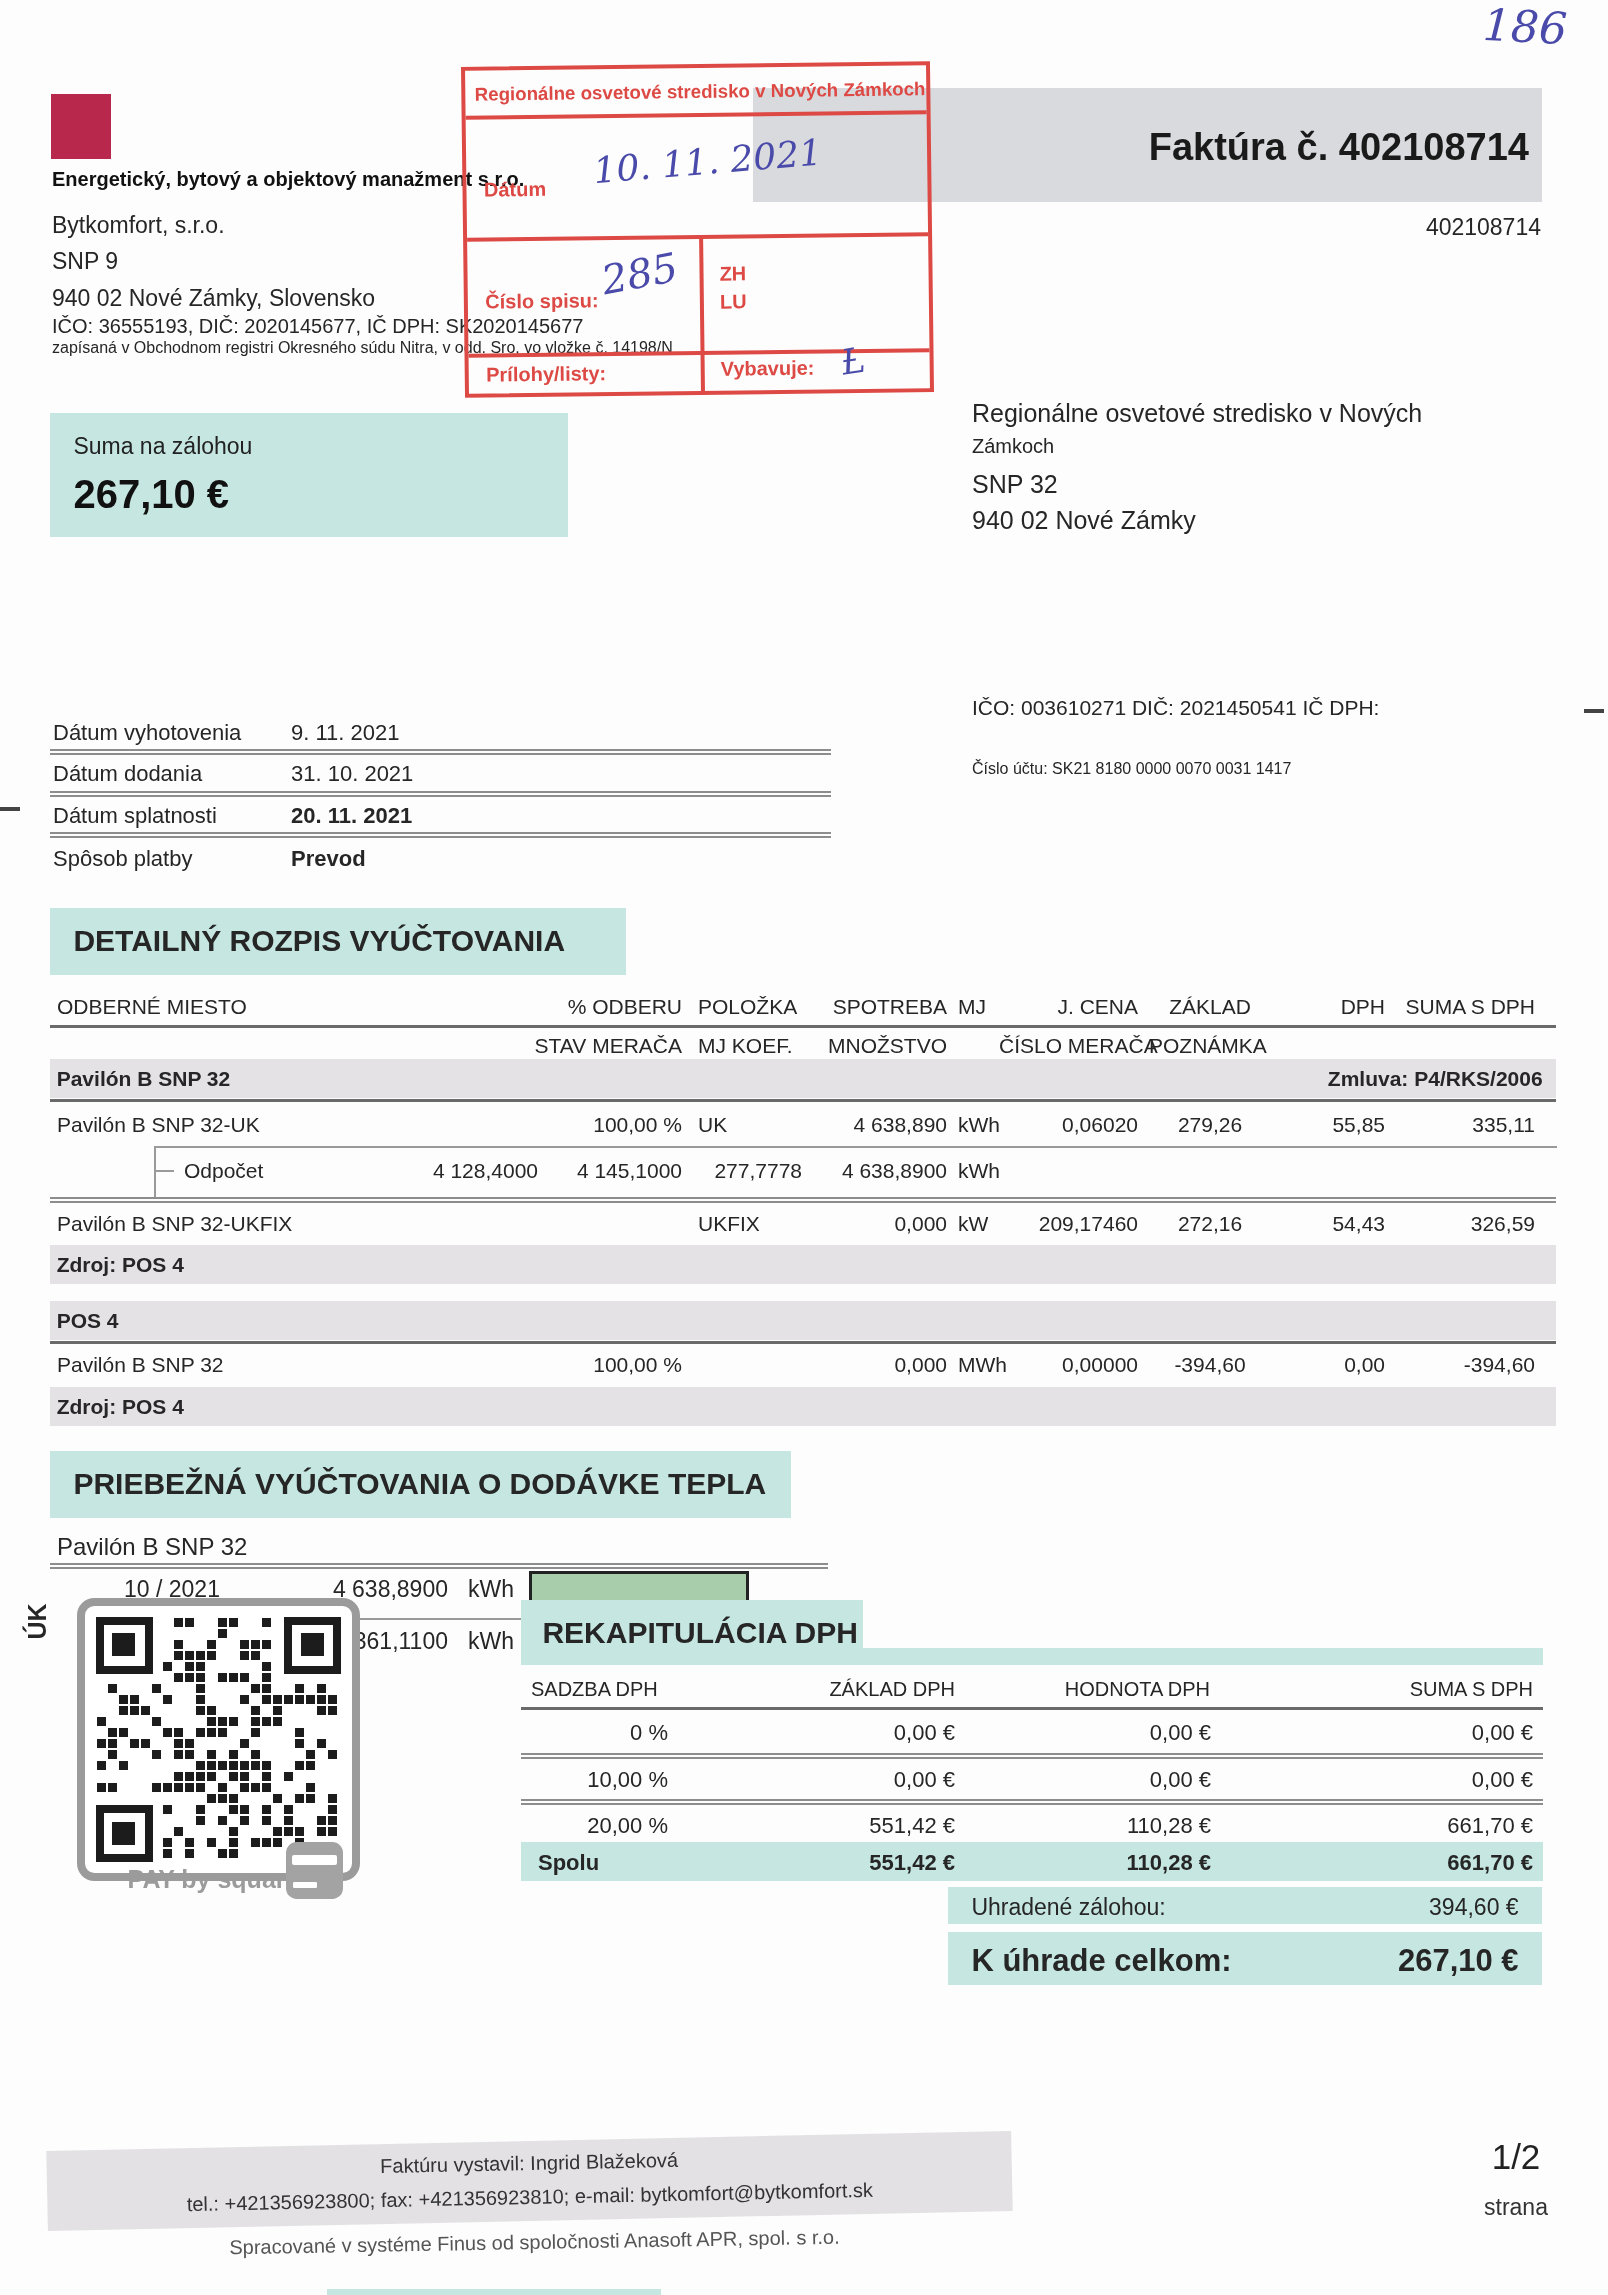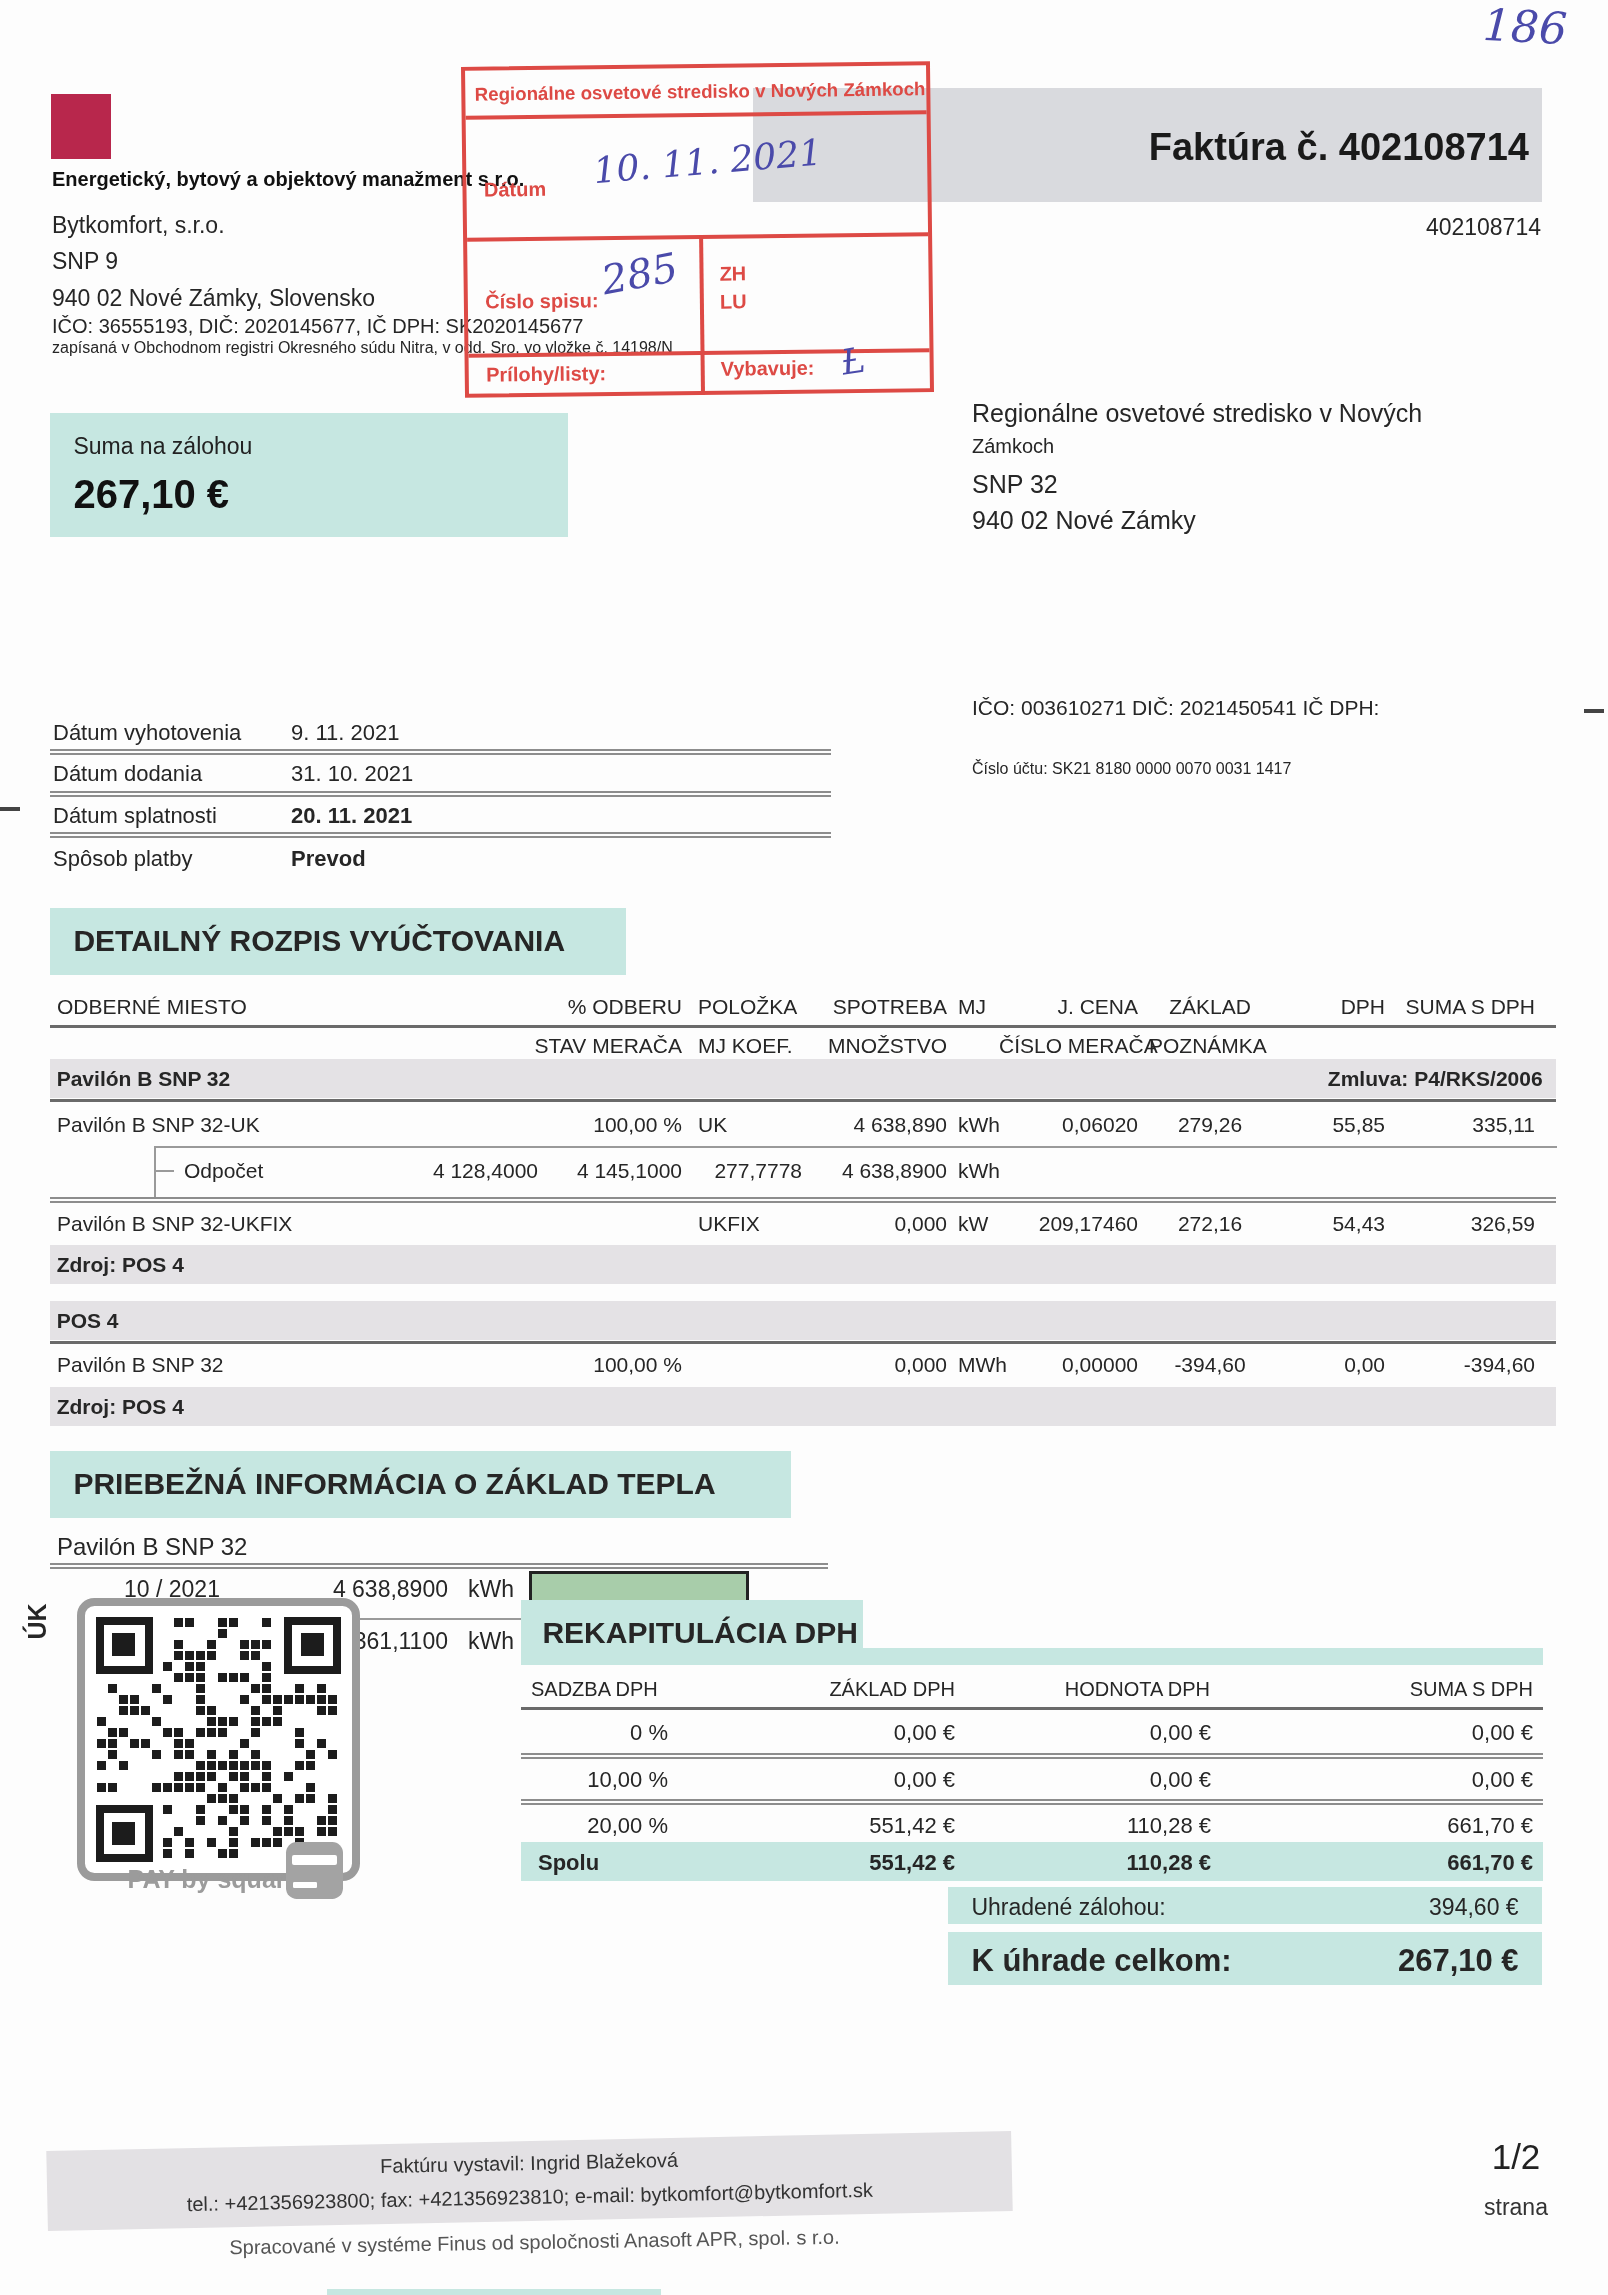--- a/index.html
+++ b/index.html
@@ -234,21 +234,21 @@
   <div class="cell co-jcena" style="top:1353px;">0,00000</div>
   <div class="cell co-zaklad" style="top:1353px;">-394,60</div>
   <div class="cell co-dph" style="top:1353px;">0,00</div>
   <div class="cell co-suma" style="top:1353px;">-394,60</div>
 
   <div class="band-row gband" style="top:1387px;">
     <span style="position:absolute;left:6.7px;">Zdroj: POS 4</span>
   </div>
 
   <div class="teal" style="position:absolute;left:50px;top:1451px;width:741px;height:67px;">
-    <div class="t" style="left:23.4px;top:16px;font-size:30px;font-weight:600;">PRIEBEŽNÁ INFORMÁCIA O ZÁKLAD TEPLA</div>
+    <div class="t" style="left:23.4px;top:16px;font-size:30px;font-weight:600;">PRIEBEŽNÁ VYÚČTOVANIA O DODÁVKE TEPLA</div>
   </div>
   <div class="t" style="left:57px;top:1533px;font-size:24px;">Pavilón B SNP 32</div>
   <div class="dl" style="left:50px;top:1563px;width:778px;"></div>
   <div class="uk-rot">
       <span>ÚK</span>
     </div>
   <div class="t" style="left:124px;top:1576px;font-size:23px;">10 / 2021</div>
   <div class="t r" style="left:314px;top:1576px;width:134px;font-size:23px;">4 638,8900</div>
   <div class="t" style="left:468px;top:1576px;font-size:23px;">kWh</div>
   <div class="bar" style="left:529px;top:1571px;width:220px;height:36px;"></div>

